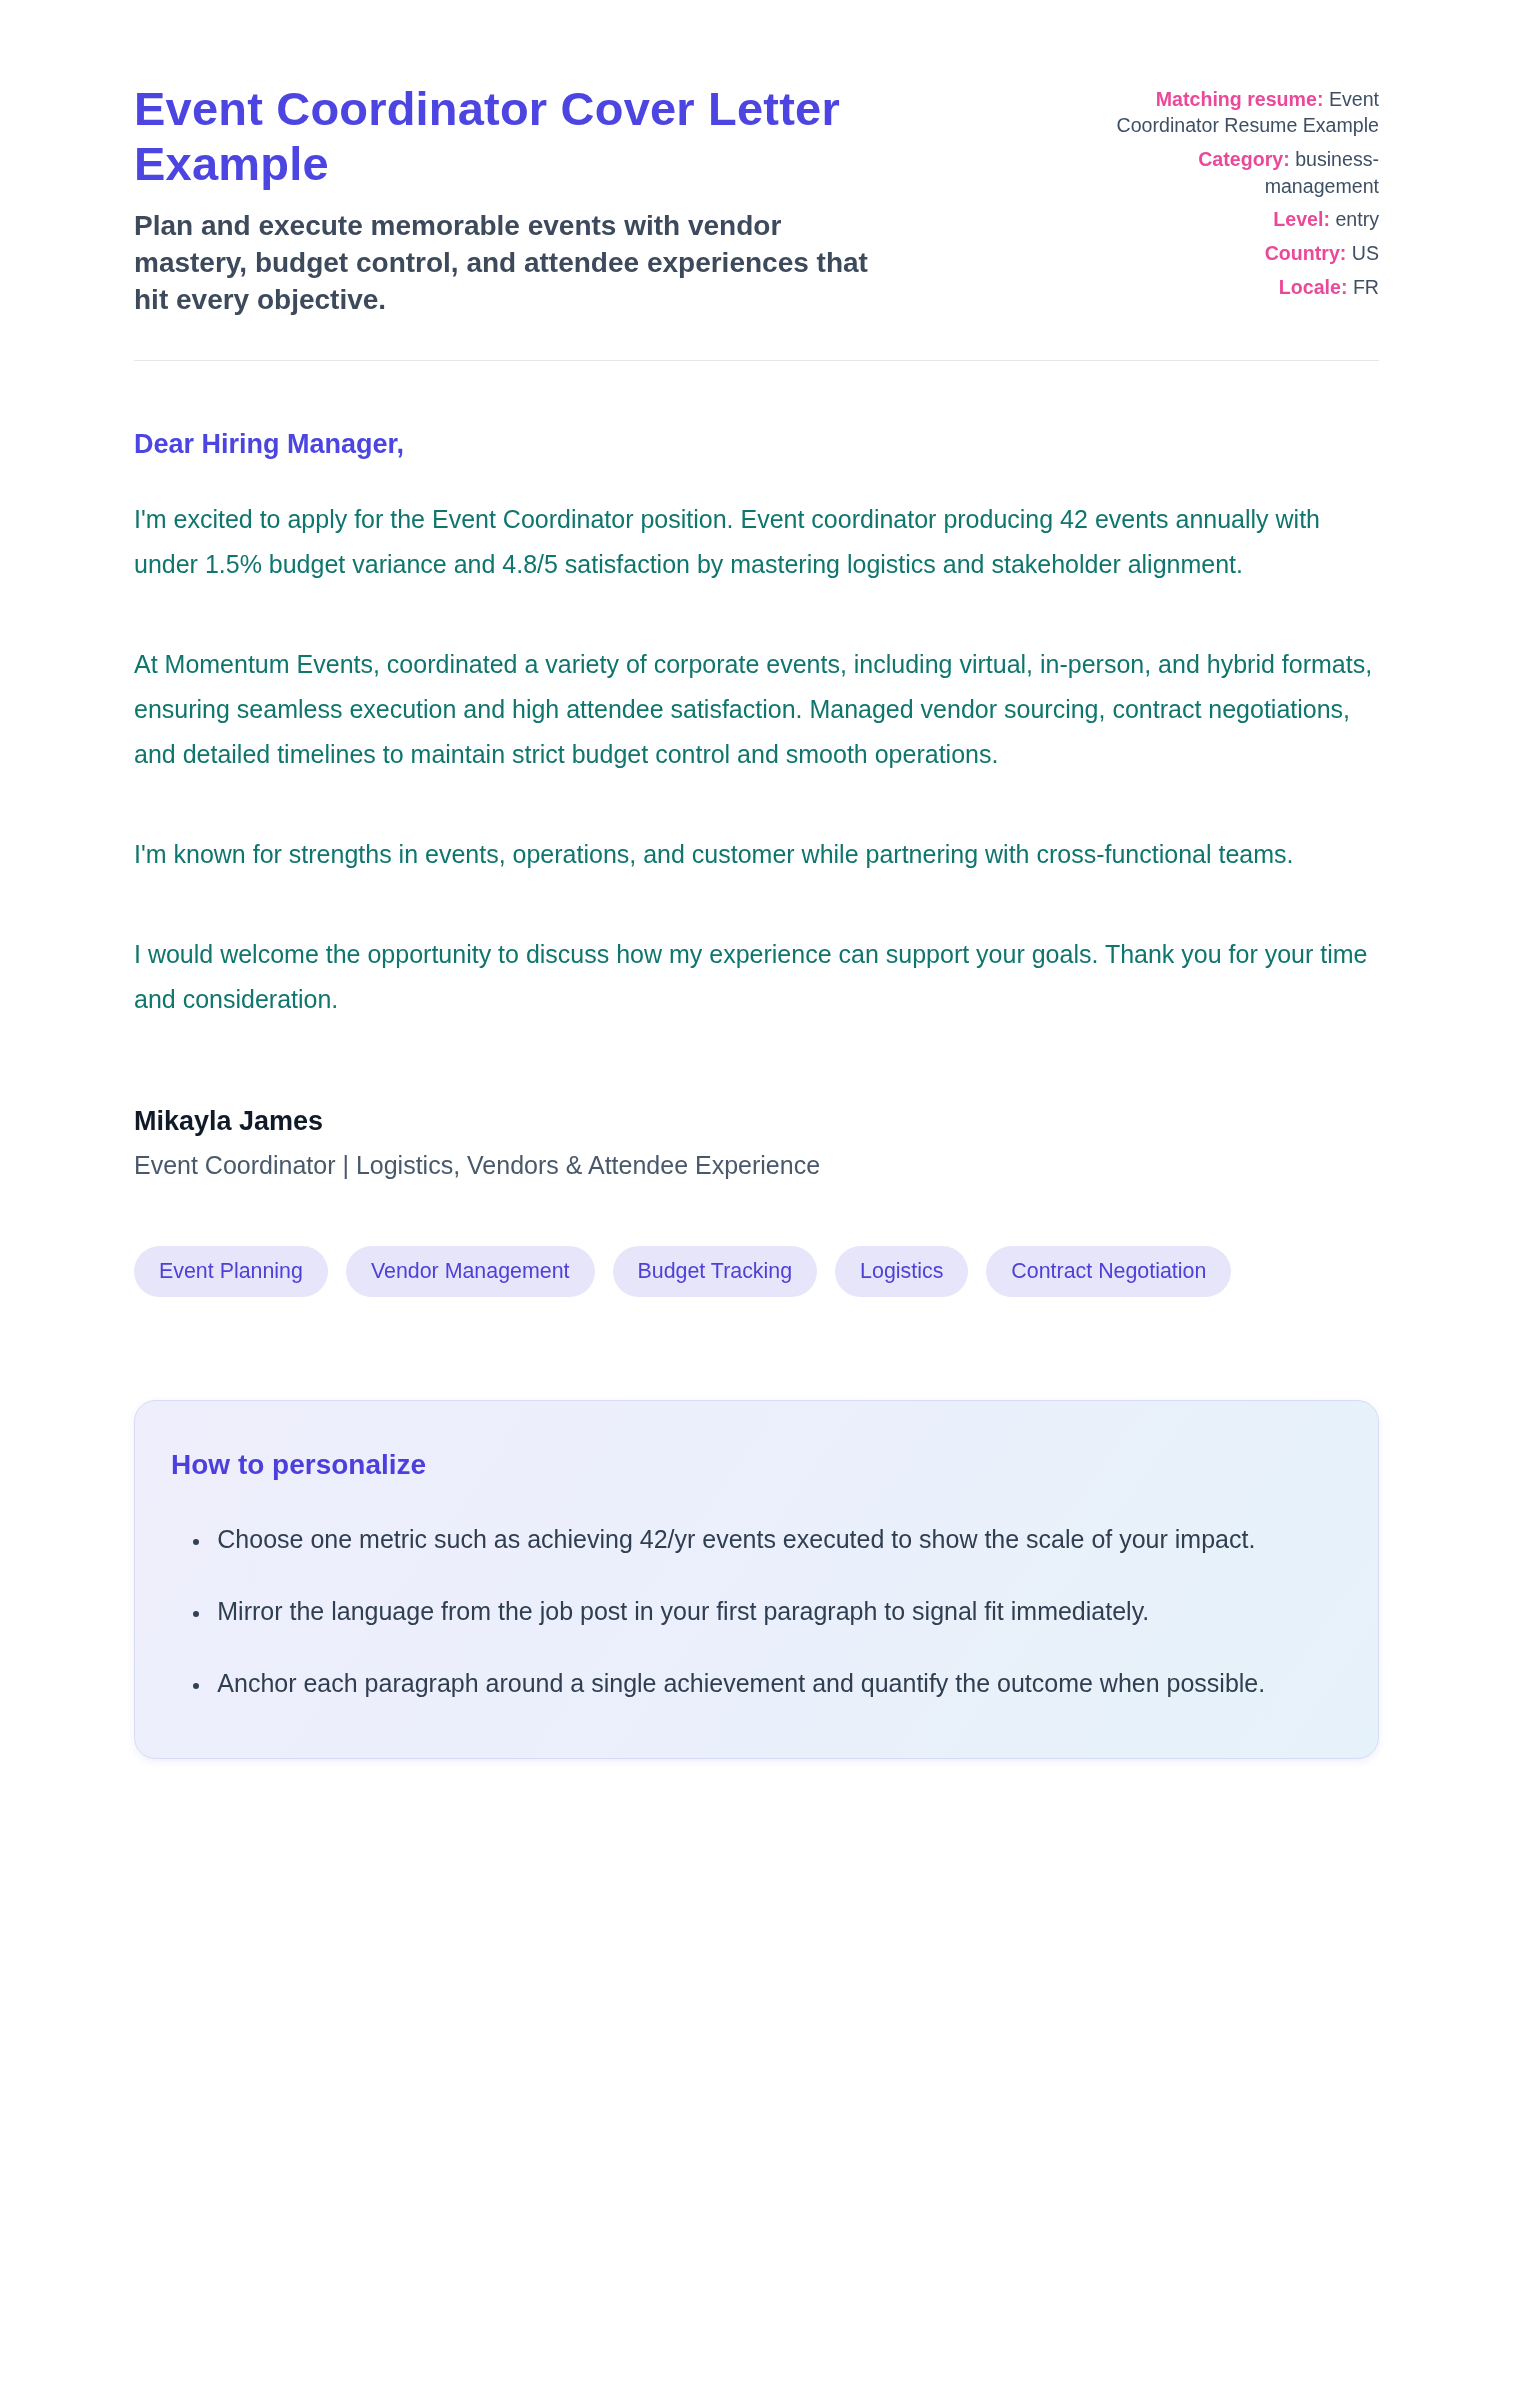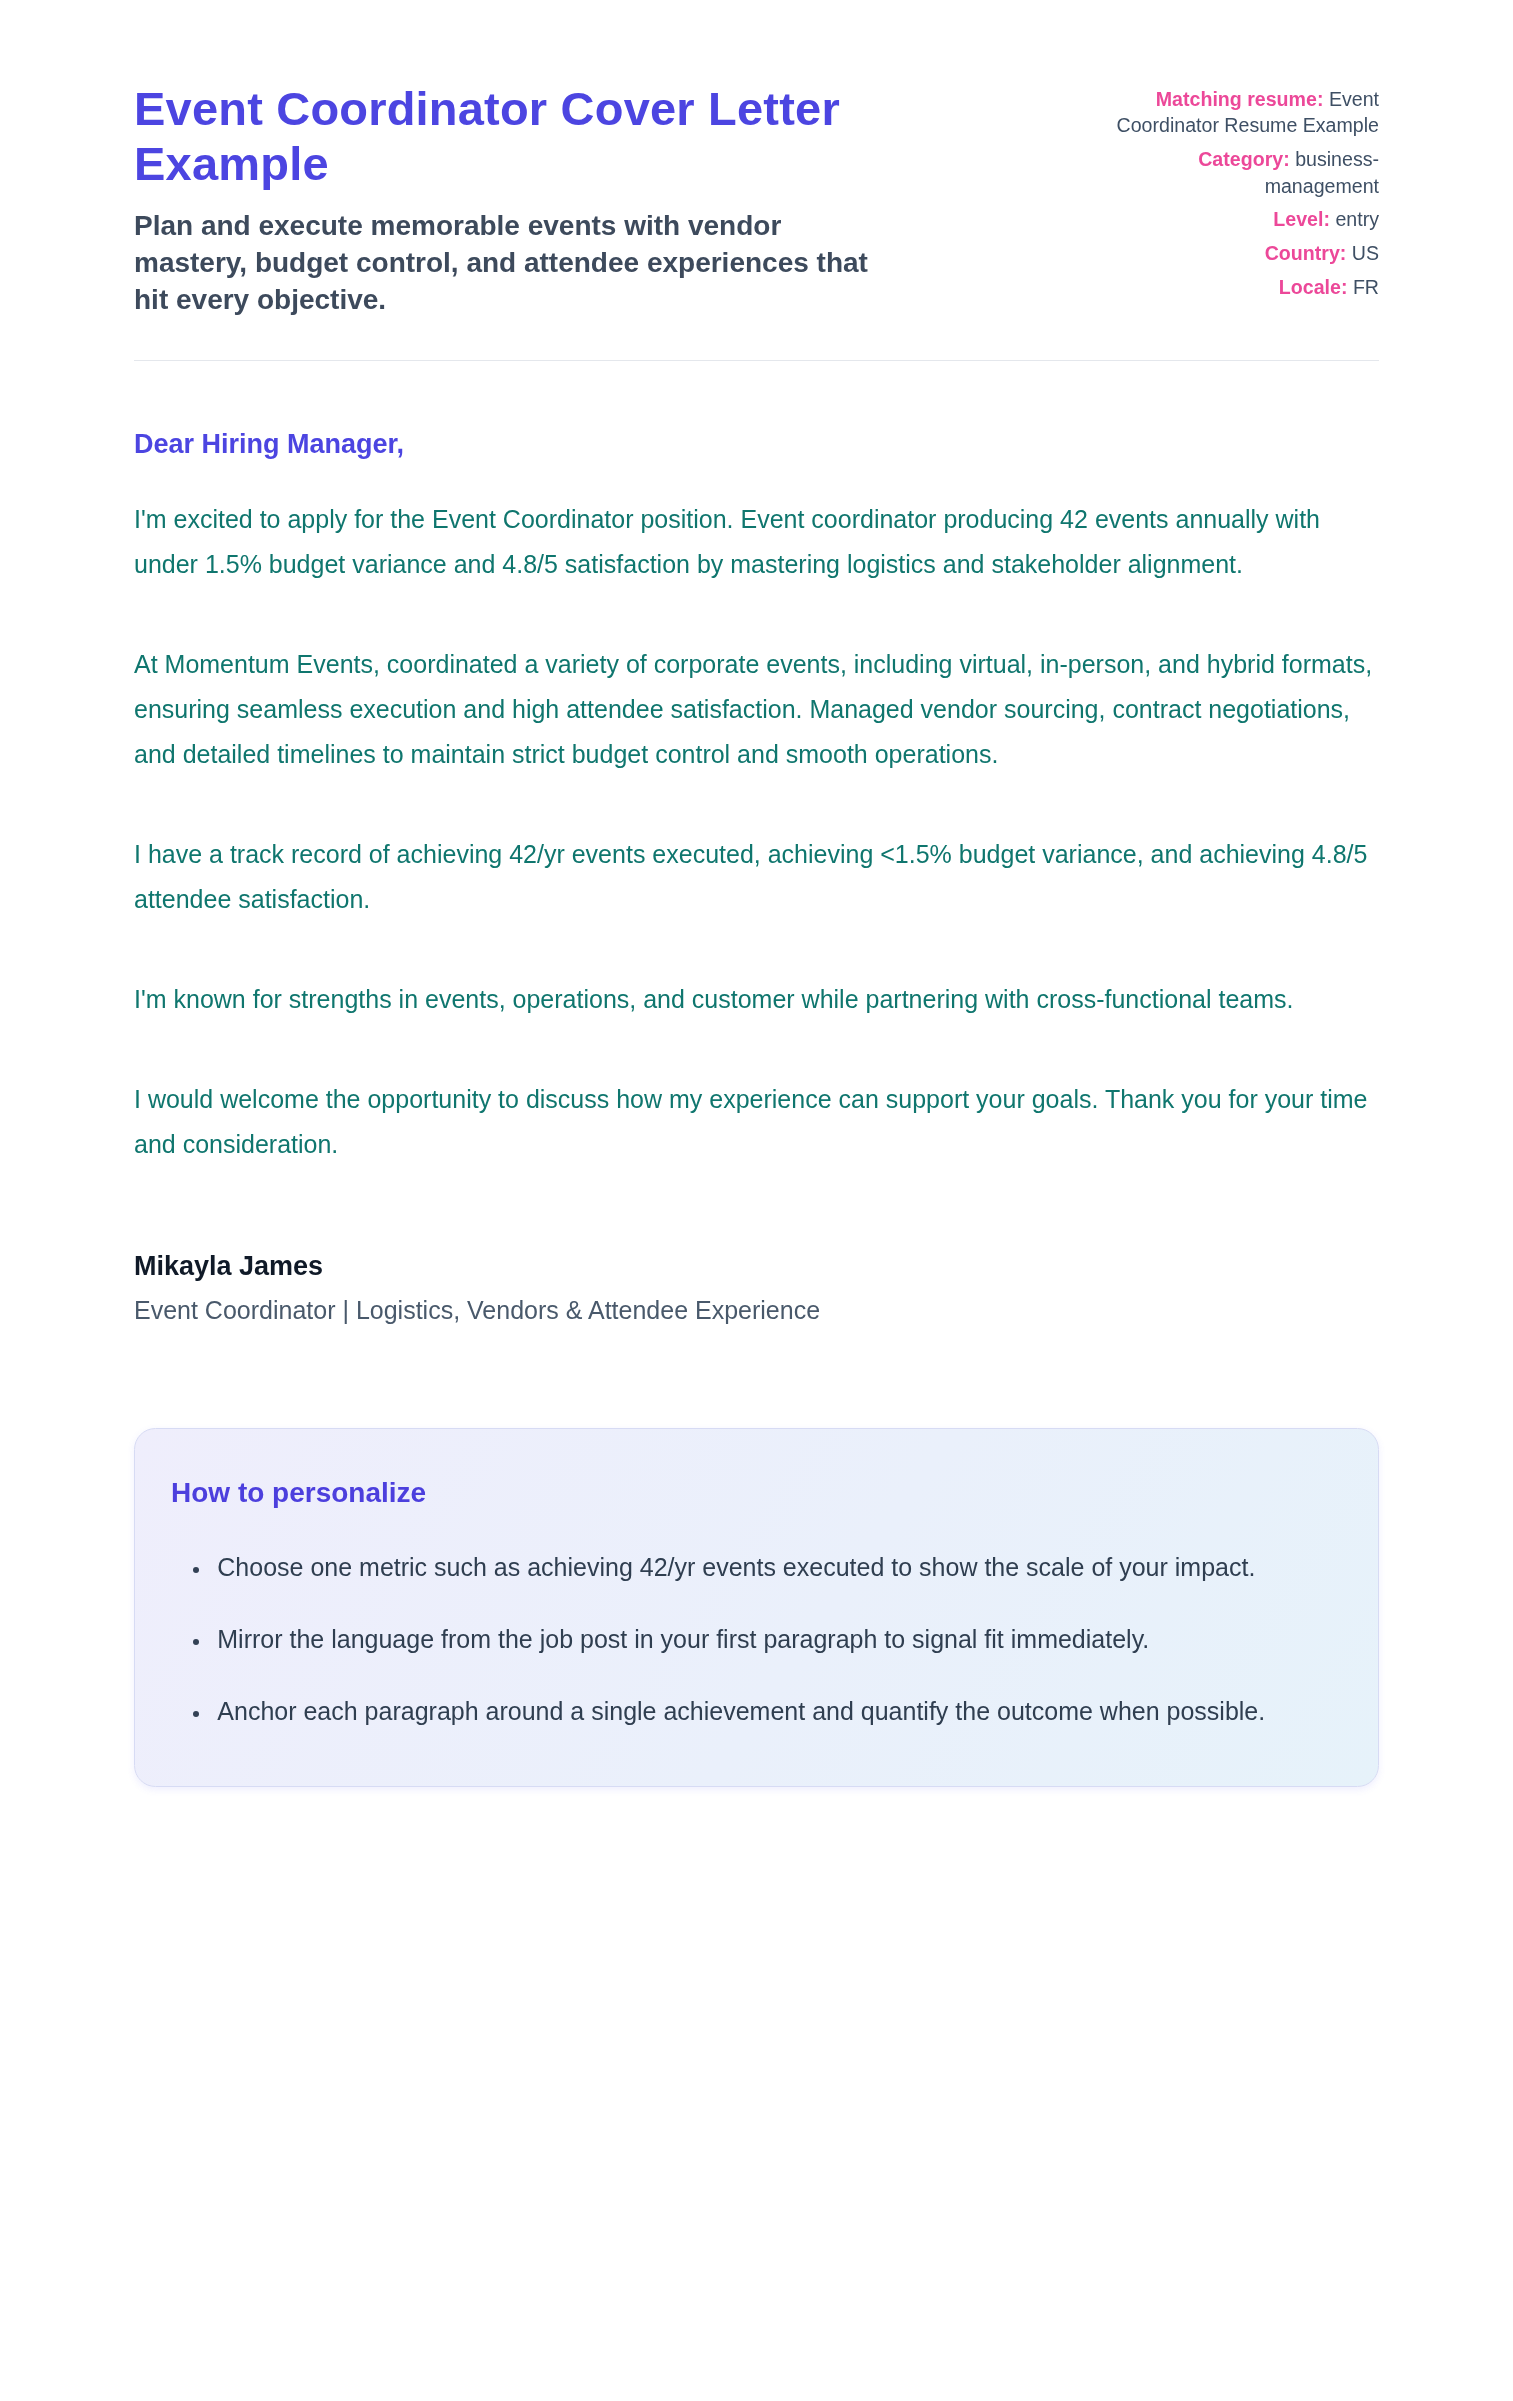--- a/index.html
+++ b/index.html
@@ -146,28 +146,34 @@
       </div>
     </div>
   </div>
 
   <hr class="header-divider">
 
   <div class="letter-body">
     <div class="greeting">Dear Hiring Manager,</div>
     <p class="letter-paragraph">I'm excited to apply for the Event Coordinator position. Event coordinator producing 42 events annually with under 1.5% budget variance and 4.8/5 satisfaction by mastering logistics and stakeholder alignment.</p>
     <p class="letter-paragraph">At Momentum Events, coordinated a variety of corporate events, including virtual, in-person, and hybrid formats, ensuring seamless execution and high attendee satisfaction. Managed vendor sourcing, contract negotiations, and detailed timelines to maintain strict budget control and smooth operations.</p>
-    <p class="letter-paragraph">I have a track record of achieving 42/yr events executed, achieving &lt;1.5% budget variance, and achieving 4.8/5 attendee satisfaction.</p>
     <p class="letter-paragraph">I'm known for strengths in events, operations, and customer while partnering with cross-functional teams.</p>
     <p class="letter-paragraph">I would welcome the opportunity to discuss how my experience can support your goals. Thank you for your time and consideration.</p>
 
     <div class="signature-name">Mikayla James</div>
     <div class="signature-role">Event Coordinator | Logistics, Vendors &amp; Attendee Experience</div>
   </div>
 
+  <div class="tag-list">
+    <span class="tag">Event Planning</span>
+    <span class="tag">Vendor Management</span>
+    <span class="tag">Budget Tracking</span>
+    <span class="tag">Logistics</span>
+    <span class="tag">Contract Negotiation</span>
+  </div>
 
   <div class="tips-card">
     <div class="tips-heading">How to personalize</div>
     <ul class="tips-list">
       <li class="tip-item">Choose one metric such as achieving 42/yr events executed to show the scale of your impact.</li>
       <li class="tip-item">Mirror the language from the job post in your first paragraph to signal fit immediately.</li>
       <li class="tip-item">Anchor each paragraph around a single achievement and quantify the outcome when possible.</li>
     </ul>
   </div>
 

